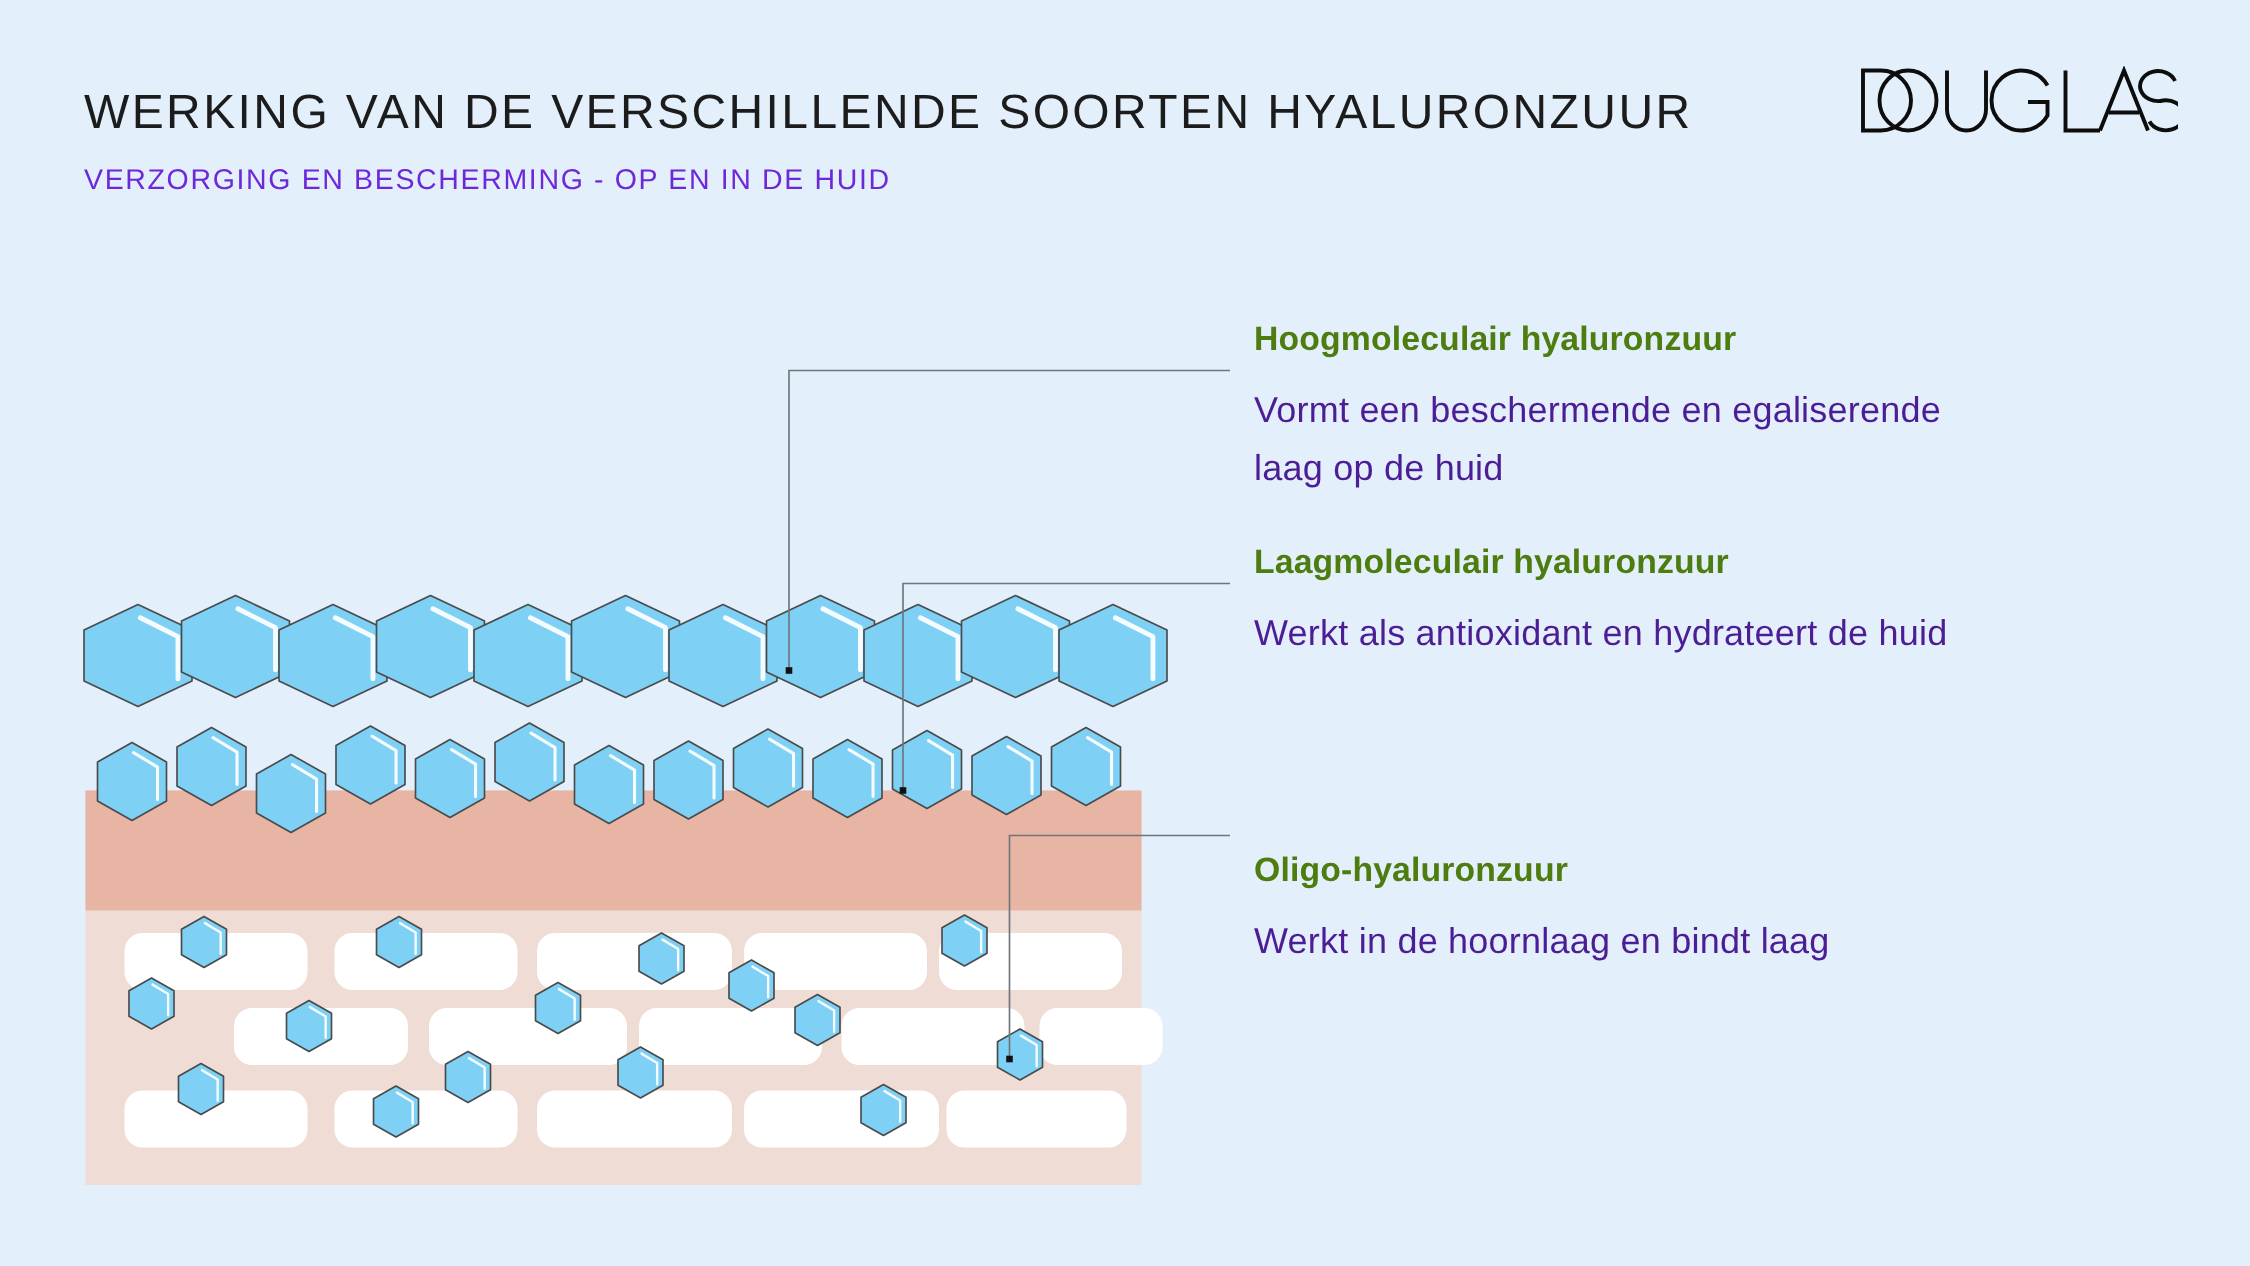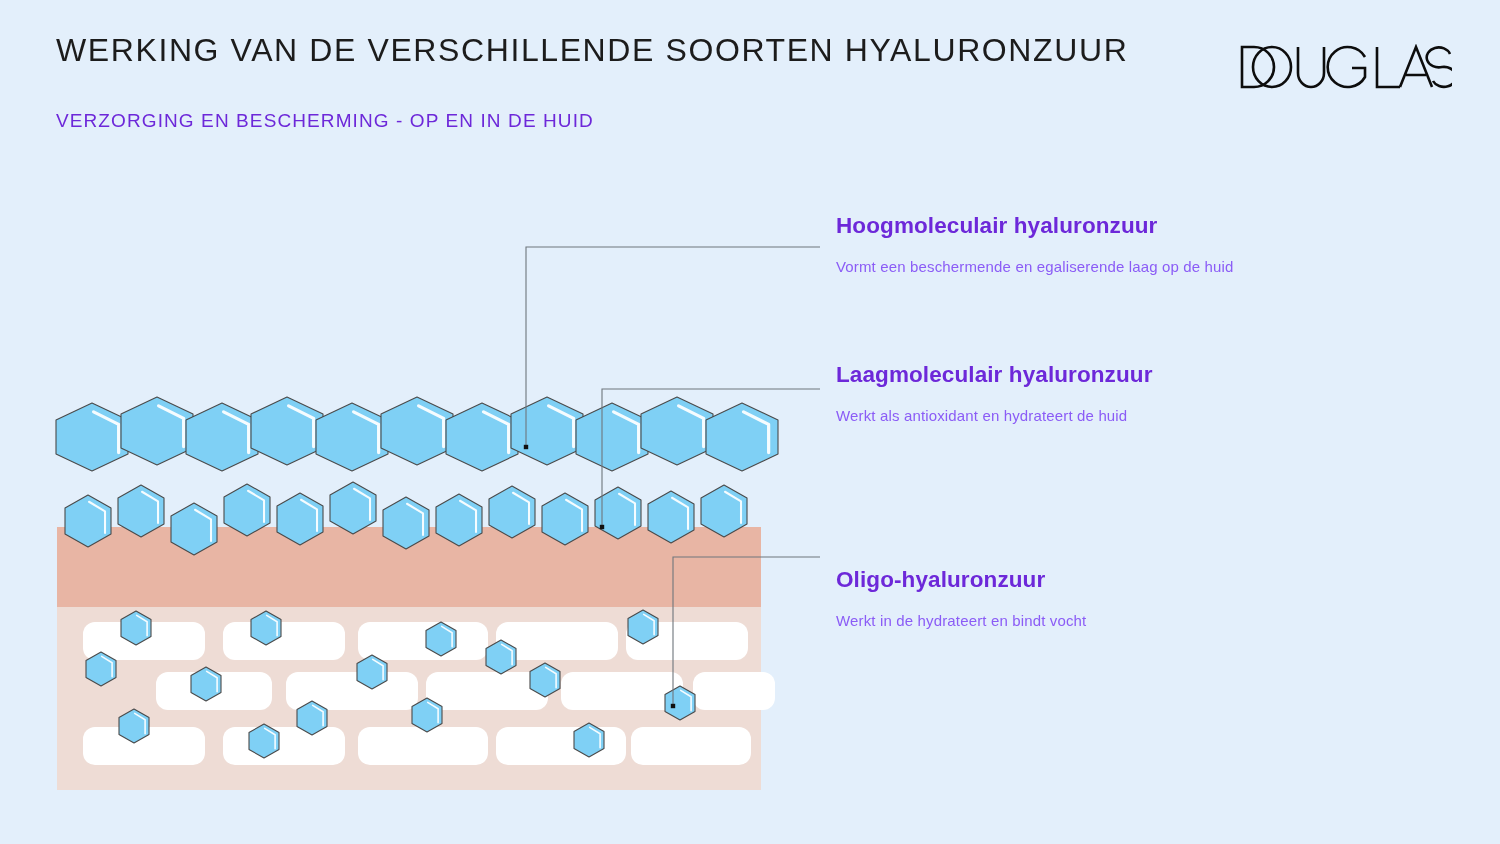--- a/index.html
+++ b/index.html
@@ -14,21 +14,21 @@
     background: #e3effb;
     font-family: "Liberation Sans", sans-serif;
     color: #1a1a1a;
     position: relative;
   }
 
   
   #page-title {
     position: absolute;
     left: 56px;
-    top: 32px;
+    top: 56px;
     font-size: 32px;
     font-weight: 400;
     letter-spacing: 1.6px;
     color: #1c1c1c;
     white-space: nowrap;
   }
 
   #page-subtitle {
     position: absolute;
     left: 56px;
@@ -60,30 +60,30 @@
 
   
   .callout {
     position: absolute;
     width: 470px;
   }
   .callout-title {
     font-size: 22.5px;
     font-weight: 700;
     letter-spacing: 0.1px;
-    color: #6d28d9;
+    color: #4d7c0f;
     line-height: 1.2;
     white-space: nowrap;
   }
   .callout-body {
     margin-top: 16px;
-    font-size: 15px;
+    font-size: 24px;
     font-weight: 400;
     line-height: 1.62;
-    color: #8b5cf6;
+    color: #4c1d95;
     letter-spacing: 0.15px;
   }
 
   #callout-0 { left: 836px; top: 212px; }
   #callout-1 { left: 836px; top: 361px; }
   #callout-2 { left: 836px; top: 566px; }
 </style>
 </head>
 <body>
 
@@ -318,14 +318,14 @@
   <div class="callout-body">Vormt een beschermende en egaliserende laag op de huid</div>
 </div>
 
 <div class="callout" id="callout-1">
   <div class="callout-title">Laagmoleculair hyaluronzuur</div>
   <div class="callout-body">Werkt als antioxidant en hydrateert de huid</div>
 </div>
 
 <div class="callout" id="callout-2">
   <div class="callout-title">Oligo-hyaluronzuur</div>
-  <div class="callout-body">Werkt in de hydrateert en bindt vocht</div>
+  <div class="callout-body">Werkt in de hoornlaag en bindt laag</div>
 </div>
 
 </body></html>

